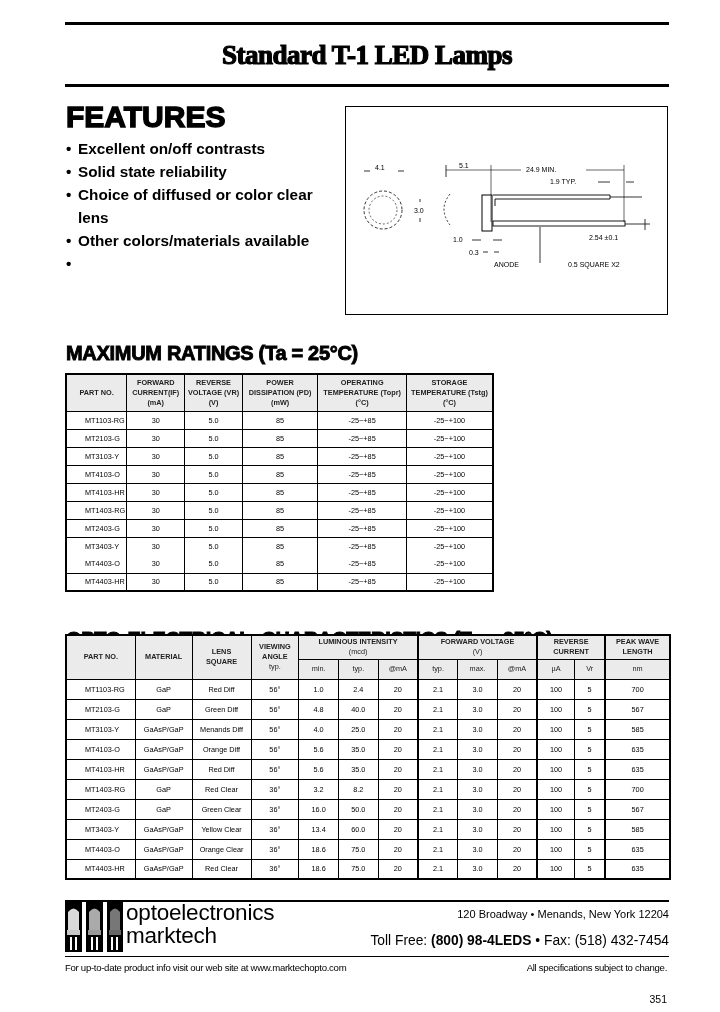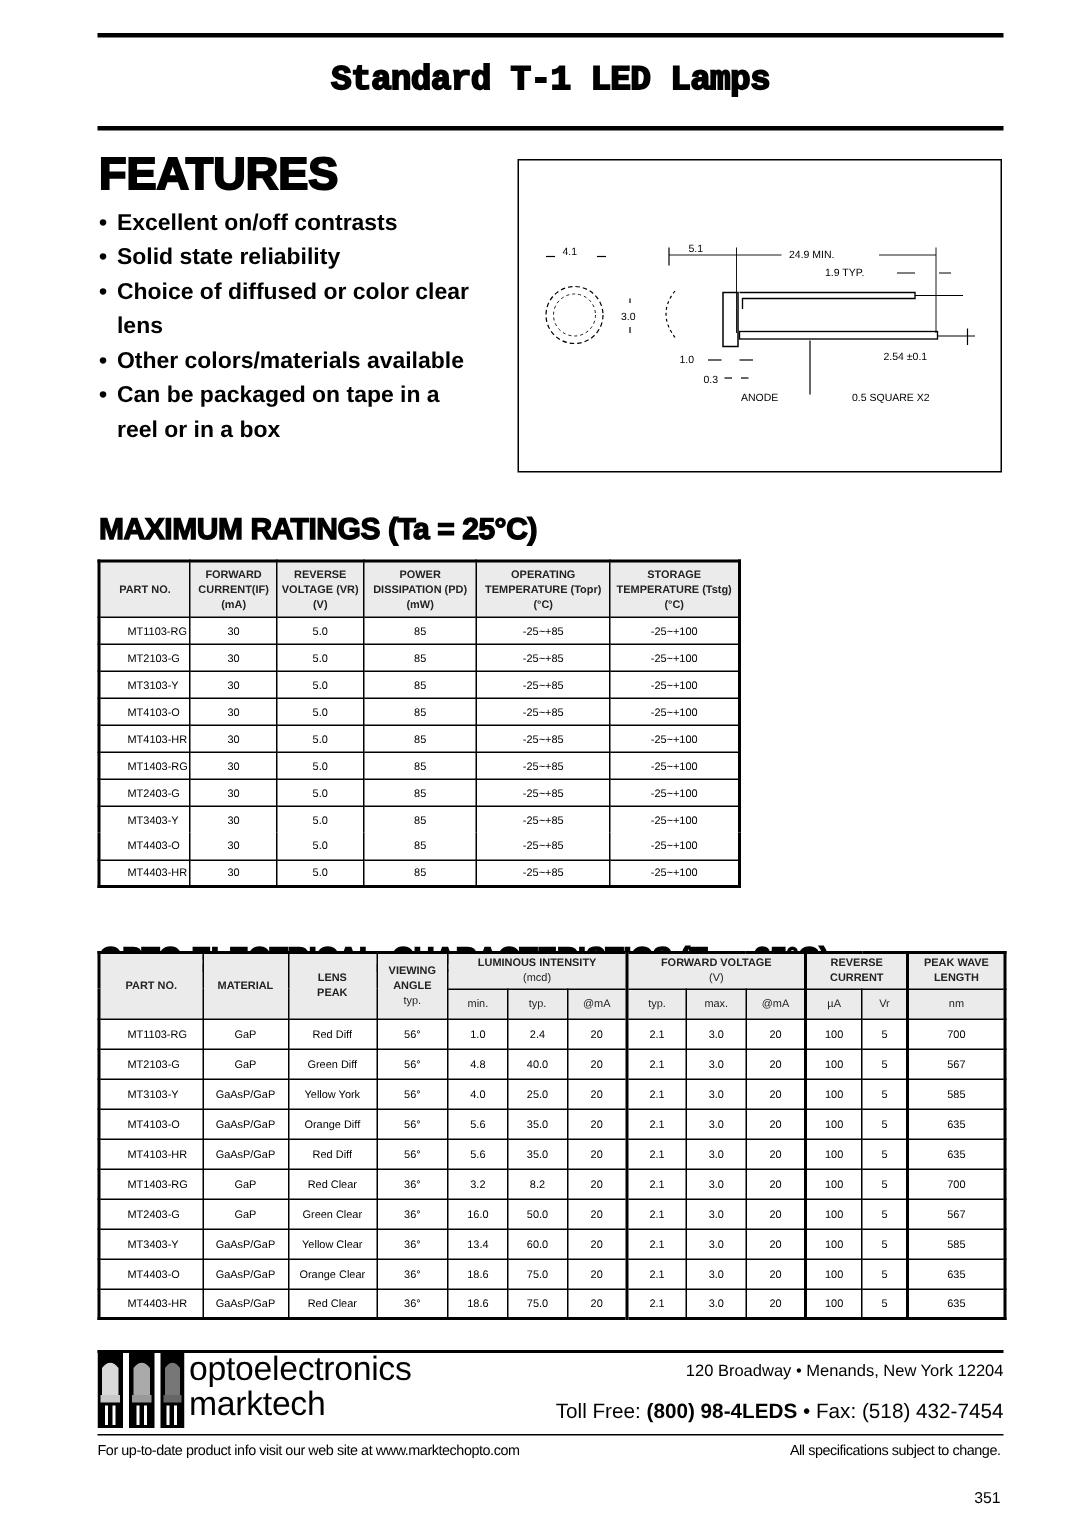--- a/index.html
+++ b/index.html
@@ -1,21 +1,21 @@
 <!DOCTYPE html>
 <html><head>
 <meta charset="utf-8">
 <style>
   * { box-sizing: border-box; margin: 0; padding: 0; }
   html, body { width: 720px; height: 1012px; background: #fff; overflow: hidden; }
   body { position: relative; font-family: "Liberation Sans", sans-serif; color: #000; }
 
   .rule { position: absolute; left: 65px; width: 604px; background: #000; }
   .title { position: absolute; left: 65px; width: 604px; top: 40px; text-align: center;
-           font-family: Liberation Mono, monospace; font-weight: 900; font-size: 23px;
+           font-family: Liberation Serif, serif; font-weight: 900; font-size: 27px;
            letter-spacing: -0.5px; -webkit-text-stroke: 1.2px #000; }
 
   .features-h { position: absolute; left: 66px; top: 100px; font-size: 30px; font-weight: 900;
                 -webkit-text-stroke: 1.4px #000; letter-spacing: 0px; }
   .features { position: absolute; left: 66px; top: 137px; list-style: none; }
   .features li { font-size: 15.3px; font-weight: bold; line-height: 23px; display: flex; }
   .features li .b { width: 12px; flex: none; }
   .features li .t { width: 255px; }
 
   .drawing { position: absolute; left: 345px; top: 106px; width: 323px; height: 209px;
@@ -72,21 +72,20 @@
   <li>
       <span class="b">•</span>
       <span class="t">Choice of diffused or color clear lens</span>
     </li>
   <li>
       <span class="b">•</span>
       <span class="t">Other colors/materials available</span>
     </li>
   <li>
       <span class="b">•</span>
-      <span class="t" style="width:240px;">Can be packaged on tape in a reel or in a box</span>
     </li>
 </ul>
 
 <div class="drawing">
   <svg width="323" height="209" viewBox="0 0 323 209">
 
     <circle cx="37" cy="103" r="19" fill="none" stroke="#000" stroke-width="0.8" stroke-dasharray="3,2"></circle>
     <circle cx="37" cy="103" r="14" fill="none" stroke="#000" stroke-width="0.6" stroke-dasharray="2,2"></circle>
     <line x1="18" y1="64" x2="24" y2="64" stroke="#000" stroke-width="0.8"></line>
     <line x1="52" y1="64" x2="58" y2="64" stroke="#000" stroke-width="0.8"></line>
@@ -250,21 +249,21 @@
       <col style="width:35px">
       <col style="width:35px">
     <col style="width:33px">
       <col style="width:27px">
       <col style="width:57px">
   </colgroup>
   <thead>
     <tr>
       <th rowspan="2">PART NO.</th>
       <th rowspan="2">MATERIAL</th>
-      <th rowspan="2"><span>LENS</span><br><span>PEAK</span></th>
+      <th rowspan="2"><span>LENS</span><br><span>SQUARE</span></th>
       <th rowspan="2"><span>VIEWING</span><br><span>ANGLE</span><br><span style="font-weight:normal">typ.</span></th>
       <th colspan="3"><span>LUMINOUS INTENSITY</span><br><span style="font-weight:normal">(mcd)</span></th>
       <th colspan="3" class="thick"><span>FORWARD VOLTAGE</span><br><span style="font-weight:normal">(V)</span></th>
       <th colspan="2" class="thick"><span>REVERSE</span><br><span>CURRENT</span></th>
       <th class="thick"><span>PEAK WAVE</span><br><span>LENGTH</span></th>
     </tr>
     <tr>
       <th class="sub" style="font-weight:normal">min.</th>
       <th class="sub" style="font-weight:normal">typ.</th>
       <th class="sub" style="font-weight:normal">@mA</th>
@@ -303,21 +302,21 @@
         <td class="thick">2.1</td>
         <td class="">3.0</td>
         <td class="">20</td>
         <td class="thick">100</td>
         <td class="">5</td>
         <td class="thick">567</td>
       </tr>
       <tr>
         <td class="pn">MT3103-Y</td>
         <td class="">GaAsP/GaP</td>
-        <td class="">Yellow York</td>
+        <td class="">Menands Diff</td>
         <td class="">56°</td>
         <td class="">4.0</td>
         <td class="">25.0</td>
         <td class="">20</td>
         <td class="thick">2.1</td>
         <td class="">3.0</td>
         <td class="">20</td>
         <td class="thick">100</td>
         <td class="">5</td>
         <td class="thick">585</td>

